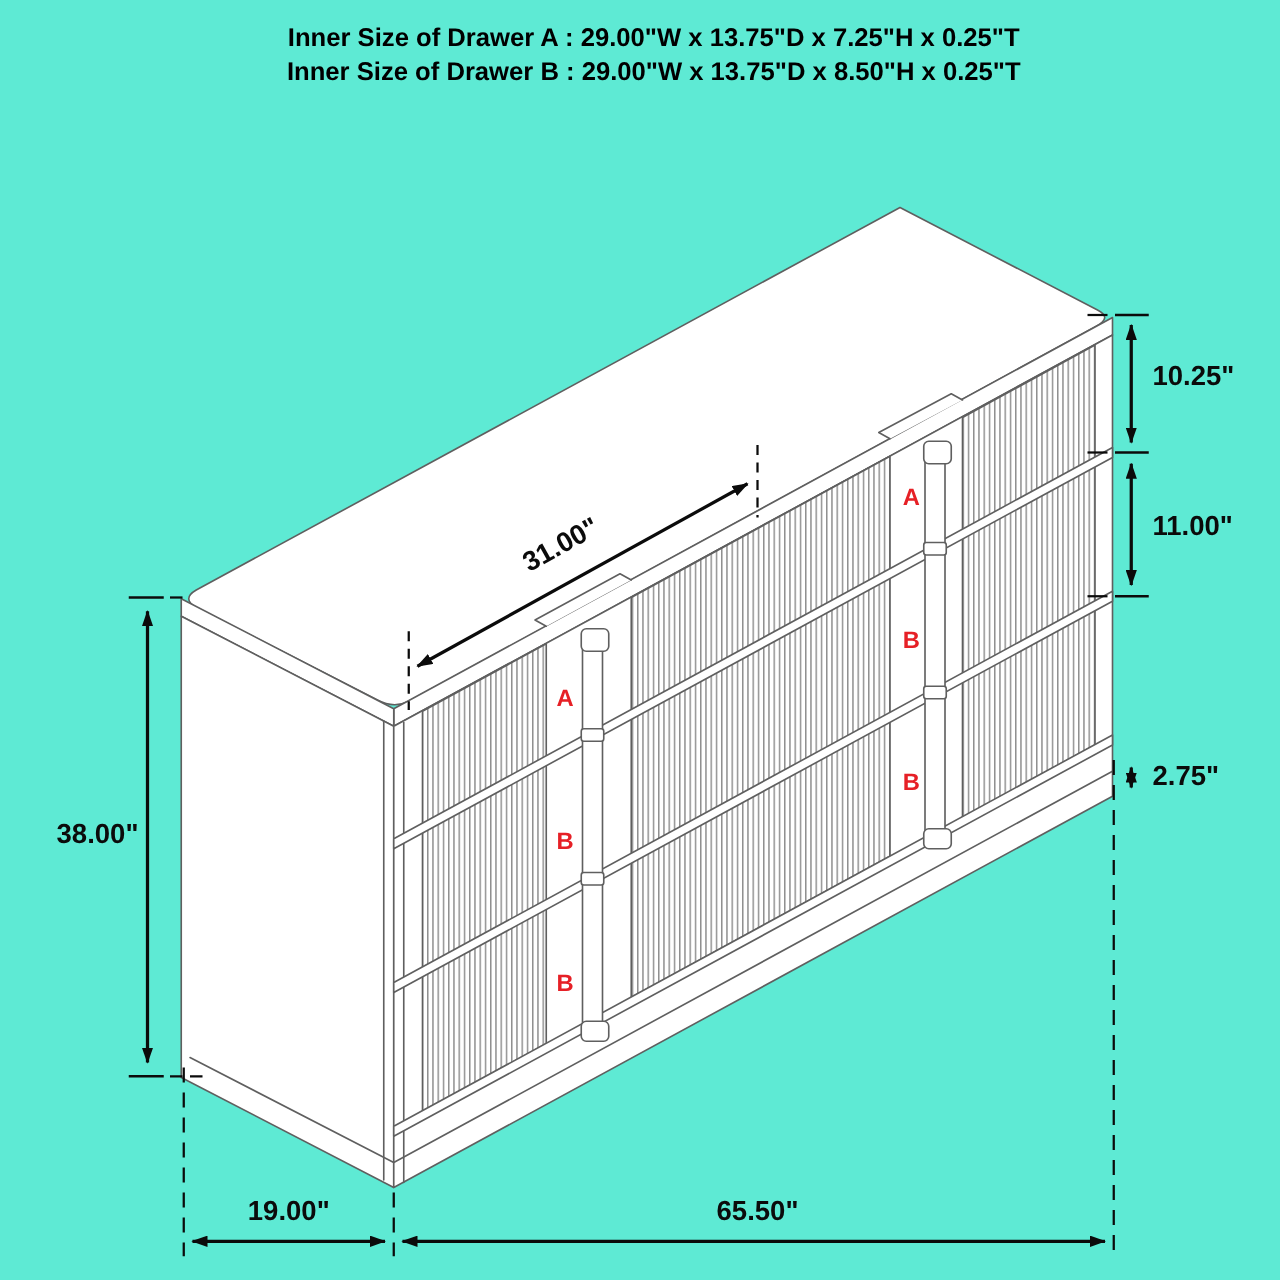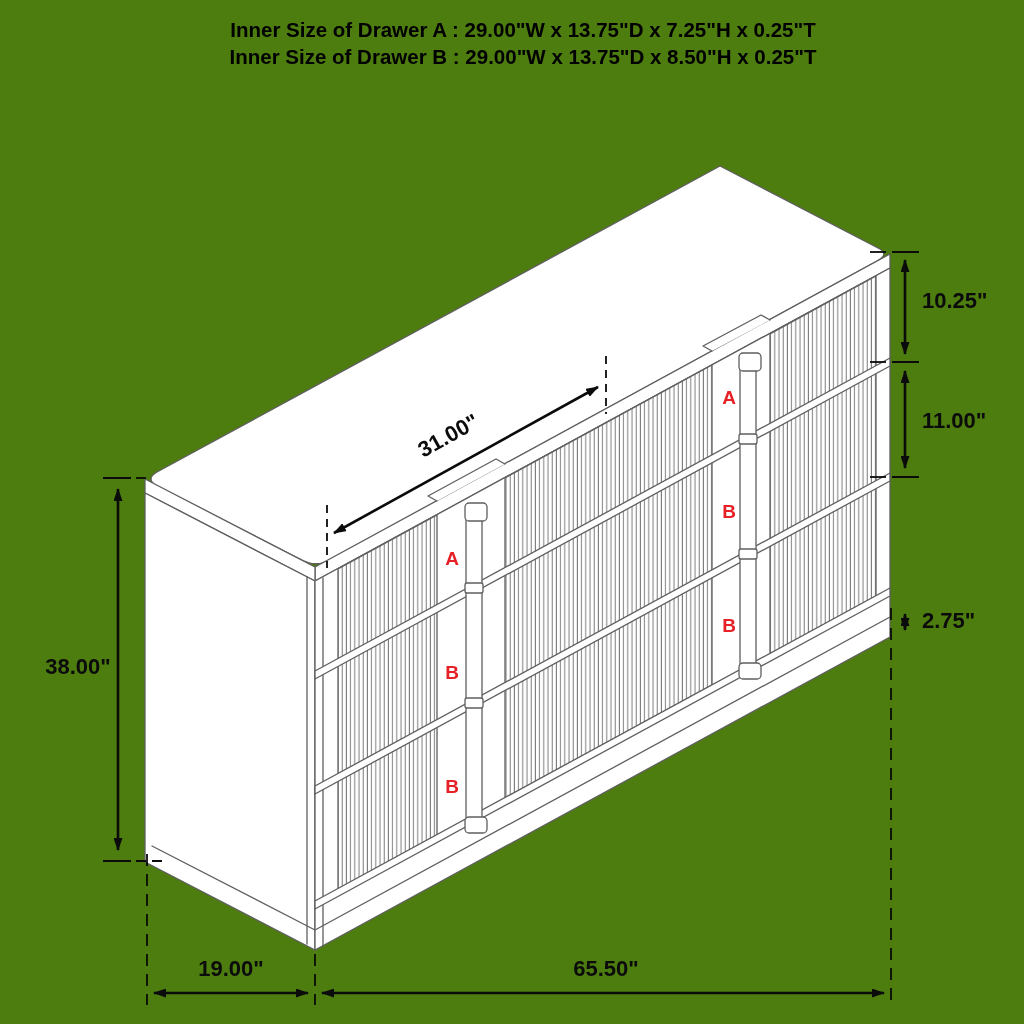--- a/index.html
+++ b/index.html
@@ -1,16 +1,16 @@
 <!DOCTYPE html>
 <html><head>
 <meta charset="utf-8">
 <style>
   html,body{margin:0;padding:0;background:#ffffff;}
-  .stage{position:relative;width:1024px;height:1024px;background:#4d7c0f;overflow:hidden;}
+  .stage{position:relative;width:1024px;height:1024px;background:#5eead4;overflow:hidden;}
   svg text{font-family:"Liberation Sans","DejaVu Sans",sans-serif;font-weight:bold;}
   .title-line{font-size:20.5px;fill:#000;stroke:none;}
   .dim-label{font-size:22px;fill:#0b0b0b;stroke:none;}
   .drawer-letter{font-size:19px;stroke:none;text-anchor:middle;}
 </style>
 </head>
 <body>
 
 <div class="stage">
 <svg width="1024" height="1024" viewBox="0 0 1024 1024">

